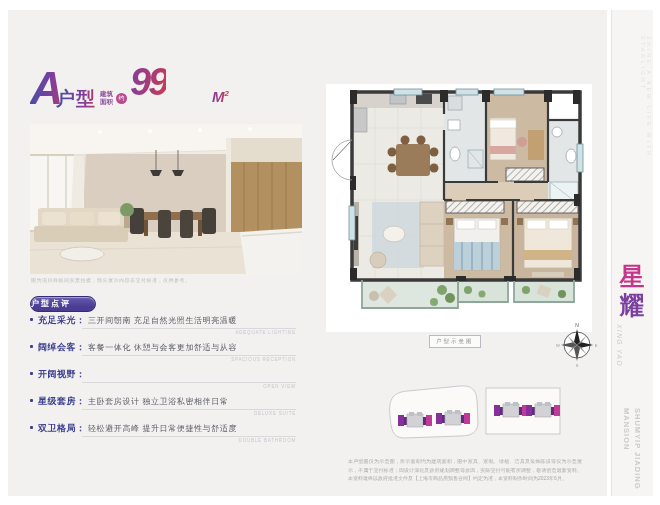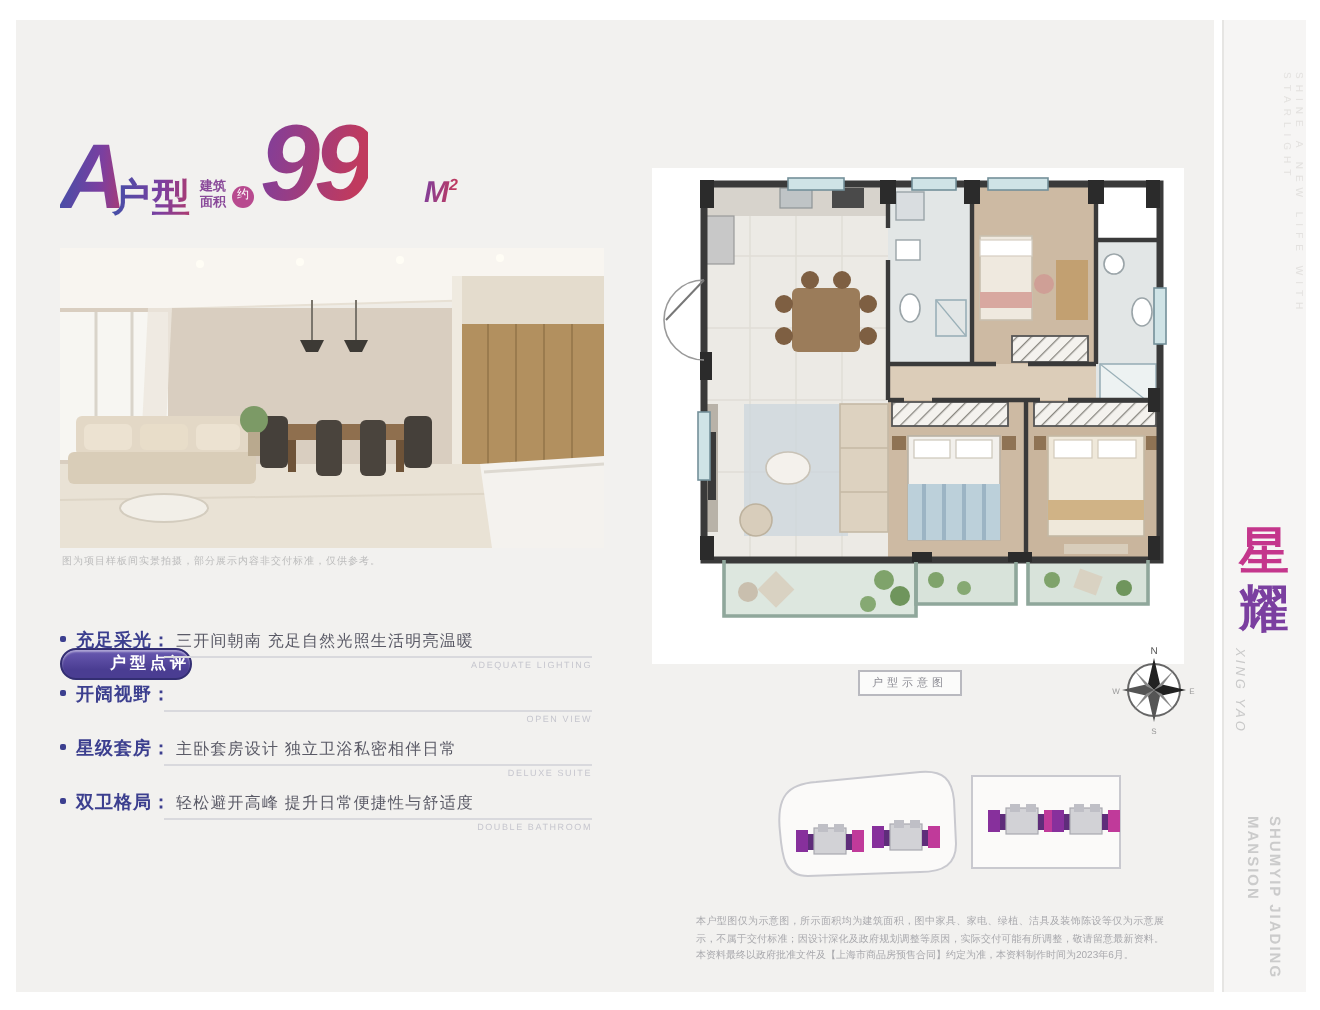--- a/index.html
+++ b/index.html
@@ -10,43 +10,43 @@
   .main-panel { position:absolute; left:8px; top:10px; width:599px; height:486px; background:#f2f1ef; }
   .side-panel { position:absolute; left:611px; top:10px; width:41px; height:486px; background:#f6f5f4; border-left:1px solid #e6e5e3; }
 
   
   .title-block { position:absolute; left:30px; top:64px; width:290px; height:56px; }
   .unit-letter { position:absolute; left:0; top:-2px; font-size:46px; font-weight:bold; font-style:italic; line-height:52px; }
   .unit-type   { position:absolute; left:26px; top:22px; font-size:19px; font-weight:bold; letter-spacing:1px; }
   .area-label  { position:absolute; left:70px; top:26px; width:30px; font-size:6.5px; line-height:8px; color:#8a4a9a; font-weight:bold; }
   .area-approx { position:absolute; left:86px; top:29px; width:11px; height:11px; border-radius:50%;
                  background:#b84a8f; color:#fff; font-size:6px; line-height:11px; text-align:center; }
-  .area-value  { position:absolute; left:100px; top:-12px; font-size:54px; font-weight:bold; font-style:italic; letter-spacing:-3px; line-height:60px;}
+  .area-value  { position:absolute; left:100px; top:-12px; font-size:38px; font-weight:bold; font-style:italic; letter-spacing:-3px; line-height:60px;}
   .area-unit   { position:absolute; left:142px; top:24px; font-size:15px; font-weight:bold; font-style:italic;margin-left:40px; }
   .area-unit sup { font-size:8px; }
   .layout-text { position:absolute; left:176px; top:27px; font-size:11.5px; font-weight:bold; letter-spacing:2.5px;
                  color:#3a3a52; border-bottom:1px solid #7d7d8c; padding-bottom:5px; }
 
   .grad-title { color:#5a3f9f; } .grad-99 { color:#9a3a7f; }
   @supports (-webkit-background-clip:text) {
     .grad-title { background-image:linear-gradient(95deg,var(--brand-blue) 0%,var(--brand-purple) 60%,var(--brand-red) 110%);
                   -webkit-background-clip:text; background-clip:text; color:transparent; }
     .grad-99    { background-image:linear-gradient(100deg,var(--brand-purple) 0%,var(--brand-red) 85%);
                   -webkit-background-clip:text; background-clip:text; color:transparent; }
   }
 
   
   .photo { position:absolute; left:30px; top:124px; width:272px; height:150px; overflow:hidden; background:#e9e2d6; }
   .photo-caption { position:absolute; left:31px; top:277px; font-size:5px; color:#bcbcbc; letter-spacing:.5px; }
 
   
   .badge { position:absolute; left:30px; top:296px; width:64px; height:14px; border-radius:8px;
            background:linear-gradient(180deg,#6a5ab2 0%,#4a3d92 70%); border:1px solid #332e72;
-           color:#fff; font-size:8px; font-weight:bold; letter-spacing:2px; text-align:right; line-height:14px;
-           box-shadow:inset 0 1px 1px rgba(255,255,255,.45);margin-top:28px; }
+           color:#fff; font-size:8px; font-weight:bold; letter-spacing:2px; text-align:left; line-height:14px;
+           box-shadow:inset 0 1px 1px rgba(255,255,255,.45); }
   .review-rows { position:absolute; left:30px; top:314px; width:268px; }
   .review-row { position:relative; height:27px; }
   .dot { position:absolute; left:0; top:4px; width:3px; height:3px; background:var(--label-indigo); border-radius:1px; }
   .row-label { position:absolute; left:8px; top:0; font-size:9px; font-weight:bold; color:var(--label-indigo); letter-spacing:.5px;font-family:Liberation Mono, monospace; }
   .row-text  { position:absolute; left:58px; top:1px; font-size:8px; color:#5a5a66; letter-spacing:.6px;text-align:right; }
   .row-line  { position:absolute; left:52px; right:2px; top:14px; border-top:1px solid #d9d9dd; }
   .row-en    { position:absolute; right:2px; top:16px; font-size:4.5px; color:#c6c6ce; letter-spacing:.8px; }
 
   
   .floor-plan { position:absolute; left:326px; top:84px; width:266px; height:248px; }
@@ -143,20 +143,27 @@
   <div class="review-rows">
     <div class="review-row">
       <span class="dot"></span>
       <span class="row-label">充足采光：</span>
       <span class="row-text">三开间朝南 充足自然光照生活明亮温暖</span>
       <span class="row-line"></span>
       <span class="row-en">ADEQUATE LIGHTING</span>
     </div>
     <div class="review-row">
       <span class="dot"></span>
+      <span class="row-label">阔绰会客：</span>
+      <span class="row-text">客餐一体化 休憩与会客更加舒适与从容</span>
+      <span class="row-line"></span>
+      <span class="row-en">SPACIOUS RECEPTION</span>
+    </div>
+    <div class="review-row">
+      <span class="dot"></span>
       <span class="row-label">开阔视野：</span>
       <span class="row-line"></span>
       <span class="row-en">OPEN VIEW</span>
     </div>
     <div class="review-row">
       <span class="dot"></span>
       <span class="row-label">星级套房：</span>
       <span class="row-text">主卧套房设计 独立卫浴私密相伴日常</span>
       <span class="row-line"></span>
       <span class="row-en">DELUXE SUITE</span>

